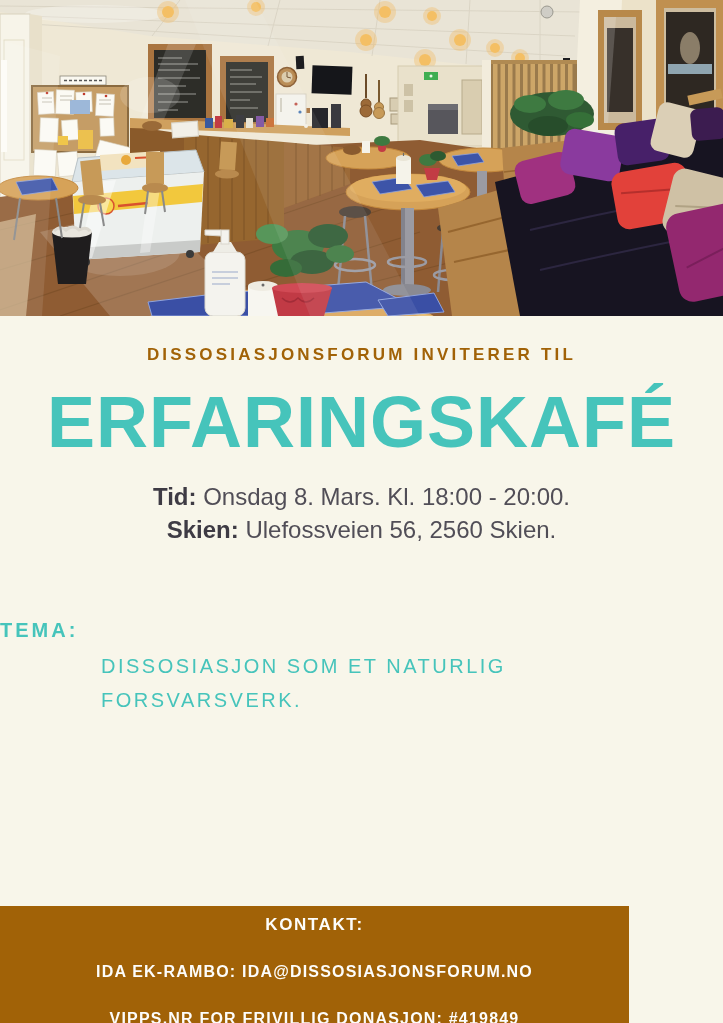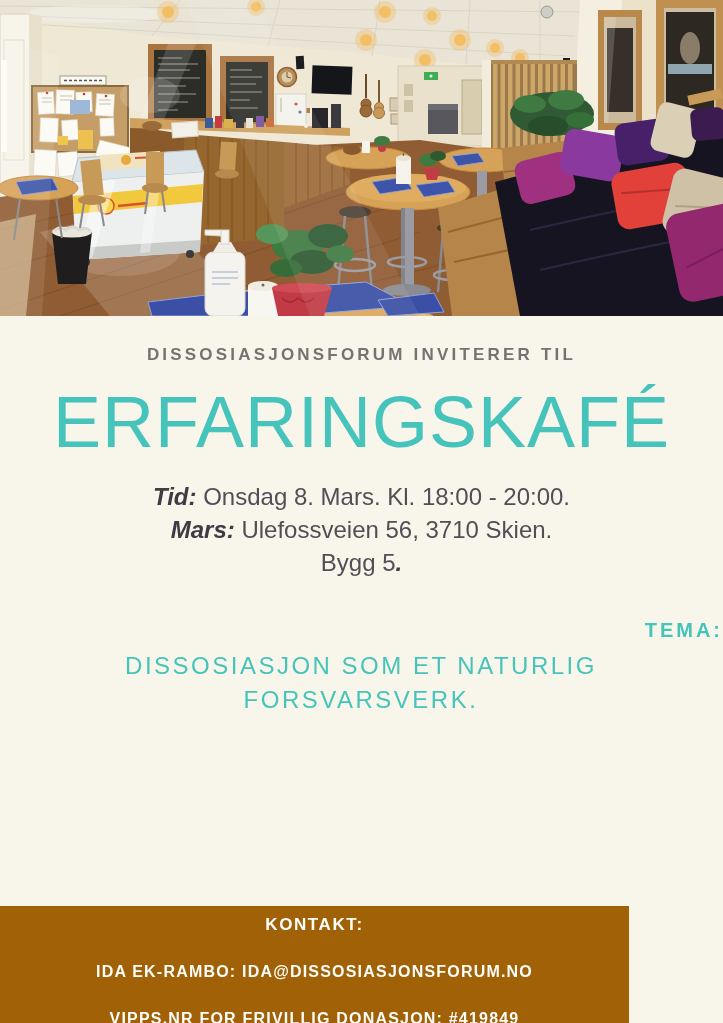--- a/index.html
+++ b/index.html
@@ -8,41 +8,41 @@
     width:723px;height:1023px;
     margin:0 auto;
     background:#f8f6ea;
     font-family:"Liberation Sans","DejaVu Sans",sans-serif;
     overflow:hidden;
   }
   .photo-wrap{position:absolute;top:0;left:0;width:723px;height:316px;line-height:0;}
   .subtitle{
     position:absolute;top:345px;left:0;width:723px;
     text-align:center;font-size:17px;font-weight:700;
-    letter-spacing:3.2px;color:#737373;
+    letter-spacing:3.2px;color:#a16207;
   }
   .title{
     position:absolute;top:374px;left:0;width:723px;
-    text-align:center;font-size:72px;line-height:96px;font-weight:400;
+    text-align:center;font-size:72px;line-height:96px;font-weight:700;
     letter-spacing:1px;color:#46c4bb;white-space:nowrap;
   }
   .details{
     position:absolute;top:480px;left:0;width:723px;
     text-align:center;font-size:24px;line-height:33px;color:#514e57;
   }
-  .details b{color:#3e3b44;font-style:italic;}
+  .details b{color:#3e3b44;}
   .details p{margin:0;}
   .tema-heading{
     position:absolute;top:619px;left:0;width:723px;
-    text-align:right;font-size:20px;font-weight:700;
+    text-align:left;font-size:20px;font-weight:700;
     letter-spacing:3px;color:#46c4bb;
   }
   .tema-text{
     position:absolute;top:649px;left:101px;width:520px;
-    text-align:center;font-size:24px;line-height:34px;
+    font-size:20px;line-height:34px;
     letter-spacing:2.5px;color:#46c4bb;
   }
   .serving{
     position:absolute;top:779px;left:61px;width:600px;
     text-align:center;font-size:19px;line-height:30px;
     letter-spacing:2.4px;color:#4fc5bd;
   }
   .footer{
     position:absolute;top:906px;left:0;width:629px;height:117px;
     background:#a16207;color:#fdfdfb;text-align:center;
@@ -479,22 +479,21 @@
     </g>
   </svg>
   </div>
 
   <div class="subtitle">DISSOSIASJONSFORUM INVITERER TIL</div>
 
   <h1 class="title" style="margin:0;">ERFARINGSKAFÉ</h1>
 
   <div class="details">
     <p><b>Tid:</b><span> Onsdag 8. Mars. Kl. 18:00 - 20:00.</span></p>
-    <p><b>Mars:</b><span> Ulefossveien 56, 3710 Skien.</span></p>
-    <p><span>Bygg 5</span><b>.</b></p>
+    <p><b>Skien:</b><span> Ulefossveien 56, 2560 Skien.</span></p>
   </div>
 
   <div class="tema-heading">TEMA:</div>
   <div class="tema-text">DISSOSIASJON SOM ET NATURLIG FORSVARSVERK.</div>
 
 
   <div class="footer">
     <div class="f-heading">KONTAKT:</div>
     <div class="f-line">IDA EK-RAMBO: IDA@DISSOSIASJONSFORUM.NO</div>
     <div class="f-line">VIPPS.NR FOR FRIVILLIG DONASJON: #419849</div>

